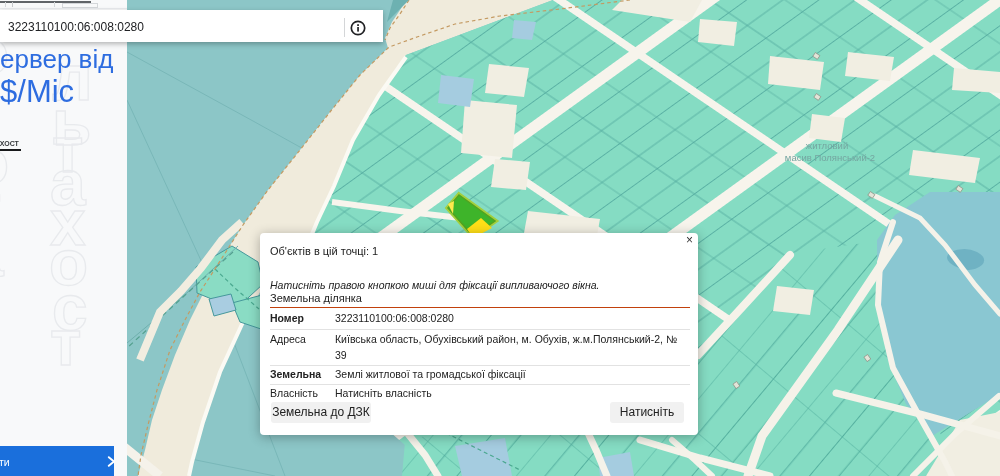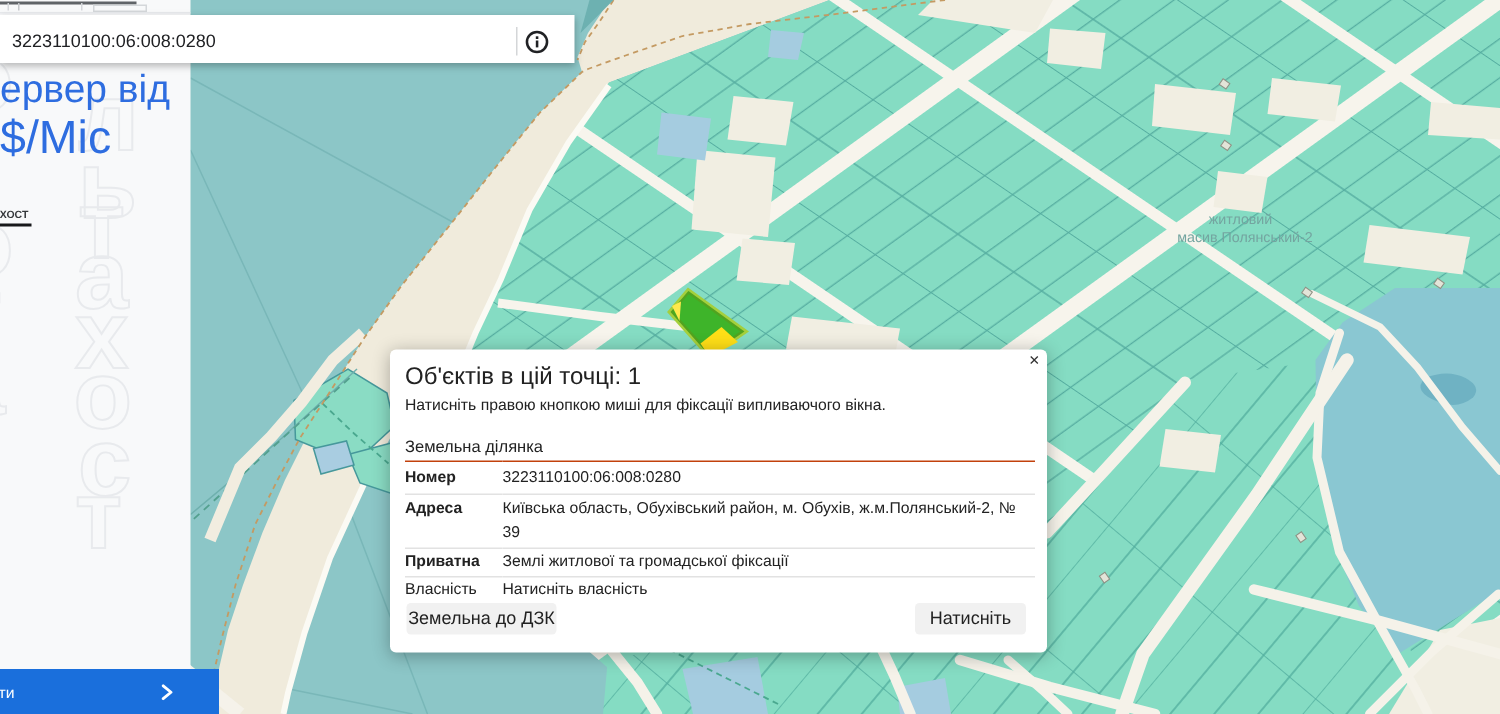--- a/index.html
+++ b/index.html
@@ -175,45 +175,45 @@
   <div class="abs" style="left:344px;top:8px;width:1px;height:19px;background:#d4d6d8"></div>
   <svg class="abs" style="left:350px;top:10px" width="16" height="16" viewBox="0 0 16 16">
     <circle cx="8" cy="8" r="6.7" fill="none" stroke="#202124" stroke-width="1.7"></circle>
     <rect x="7.2" y="7" width="1.7" height="4.6" fill="#202124"></rect>
     <rect x="7.2" y="4.2" width="1.7" height="1.8" fill="#202124"></rect>
   </svg>
 </div>
 
 <div class="abs" style="left:260px;top:233px;width:438px;height:202px;background:#fff;border-radius:4px;box-shadow:0 2px 12px rgba(0,0,0,.3);color:#222">
   <div class="abs" style="right:5px;top:0px;font-size:12px;color:#333">×</div>
-  <div class="abs" style="left:10px;top:12.5px;font-size:16px;line-height:11px">Об'єктів в цій точці: 1</div>
-  <div class="abs" style="left:10px;top:32px;font-size:10.5px;line-height:11px;">Натисніть правою кнопкою миші для фіксації випливаючого вікна.</div>
+  <div class="abs" style="left:10px;top:12.5px;font-size:11px;line-height:11px">Об'єктів в цій точці: 1</div>
+  <div class="abs" style="left:10px;top:47px;font-size:10.5px;line-height:11px;font-style:italic">Натисніть правою кнопкою миші для фіксації випливаючого вікна.</div>
   <div class="abs" style="left:10px;top:60px;font-size:11px;line-height:11px;font-weight:normal">Земельна ділянка</div>
   <table class="abs" style="left:10px;top:74px;width:420px;border-collapse:collapse;font-size:10.5px;table-layout:fixed;line-height:15.5px">
     <tbody>
         <tr style="border-top:1px solid #c2410c">
           <td style="font-weight:bold;width:65px;padding:2.5px 0 2.5px 0;vertical-align:top">Номер</td>
           <td style="padding:2.5px 0 2.5px 0">3223110100:06:008:0280</td>
         </tr>
     <tr style="border-top:1px solid #e2e2e2">
-          <td style="font-weight:bold;padding:2.5px 0 1.5px 0;vertical-align:top">Адреса</td>
+          <td style="font-weight:normal;padding:2.5px 0 1.5px 0;vertical-align:top">Адреса</td>
           <td style="padding:2.5px 0 1.5px 0">Київська область, Обухівський район, м. Обухів, ж.м.Полянський-2, № 39</td>
         </tr>
     <tr style="border-top:1px solid #e2e2e2">
-          <td style="font-weight:bold;padding:1.5px 0 1px 0;vertical-align:top">Приватна</td>
+          <td style="font-weight:bold;padding:1.5px 0 1px 0;vertical-align:top">Земельна</td>
           <td style="padding:1.5px 0 1px 0">Землі житлової та громадської фіксації</td>
         </tr>
     <tr style="border-top:1px solid #e2e2e2">
           <td style="font-weight:normal;padding:1.5px 0 1px 0;vertical-align:top">Власність</td>
           <td style="padding:1.5px 0 1px 0">Натисніть власність</td>
         </tr>
   </tbody>
     </table>
   <div class="abs" style="left:11px;top:169px;width:100px;height:21px;background:#f1f1f1;border-radius:3px;font-size:12px;text-align:center;line-height:21px;white-space:nowrap">Земельна до ДЗК</div>
   <div class="abs" style="left:350px;top:169px;width:74px;height:21px;background:#f1f1f1;border-radius:3px;font-size:12px;text-align:center;line-height:21px;white-space:nowrap">Натисніть</div>
 </div>
 
-<div class="abs" style="left:0;top:446px;width:146px;height:30px;background:#1a6fdc">
+<div class="abs" style="left:0;top:446px;width:114px;height:30px;background:#1a6fdc">
   <div class="abs" style="left:-1px;top:9.5px;font-size:10.5px;color:#fff">ти</div>
   <svg class="abs" style="left:107px;top:10px" width="9" height="11" viewBox="0 0 9 11">
     <polyline points="1.8,1.2 7,5.5 1.8,9.8" fill="none" stroke="#fff" stroke-width="1.9" stroke-linecap="round" stroke-linejoin="round"></polyline>
   </svg>
 </div>
 
 </body></html>

